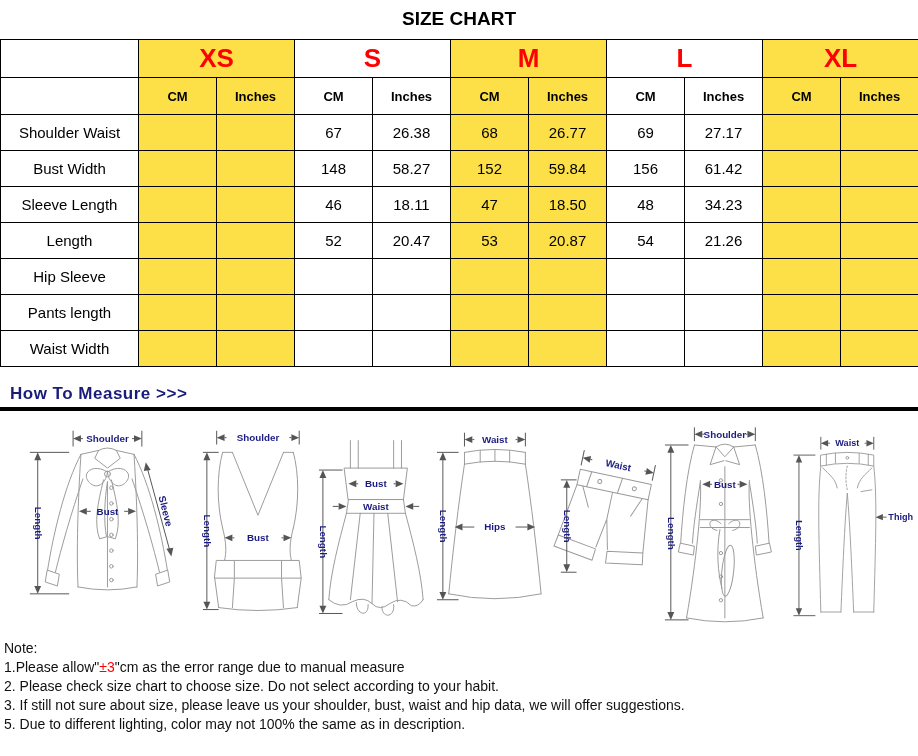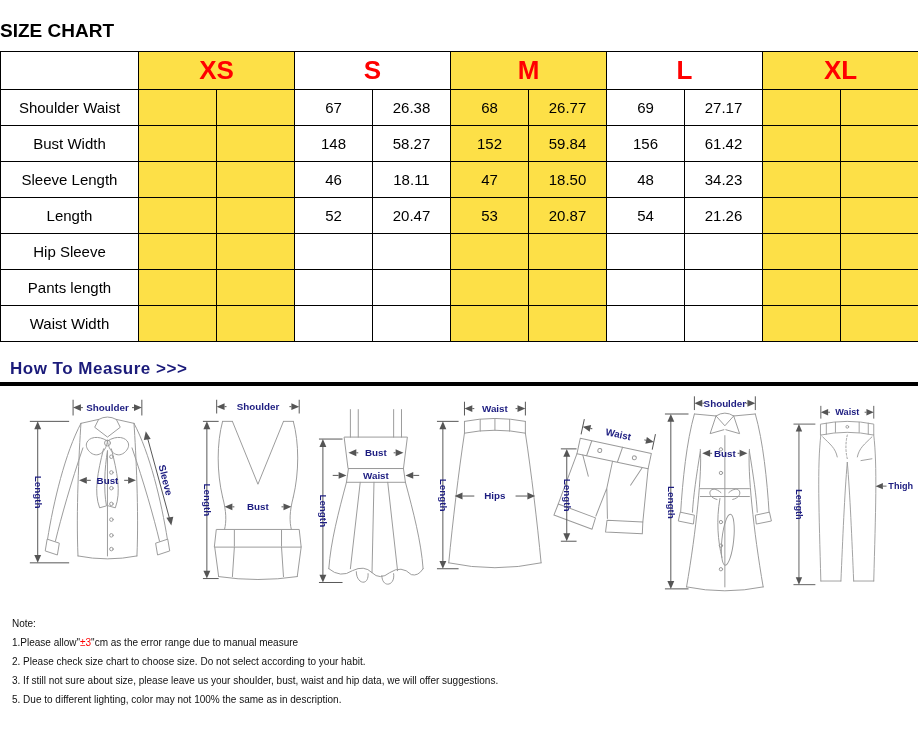--- a/index.html
+++ b/index.html
@@ -1,32 +1,32 @@
 <!DOCTYPE html>
 <html><head>
 <meta charset="utf-8">
 <style>
   html,body{margin:0;padding:0;}
   body{width:918px;height:756px;background:#fff;color:#000;font-family:"Liberation Sans",sans-serif;overflow:hidden;}
-  .title{text-align:left;font-weight:bold;font-size:19px;padding:20px 0 9px 0;}
+  .title{text-align:center;font-weight:bold;font-size:19px;padding:8px 0 9px 0;}
   table.size-chart{border-collapse:collapse;width:918px;table-layout:fixed;}
   table.size-chart th,table.size-chart td{border:1px solid #000;text-align:center;vertical-align:middle;padding:0;overflow:hidden;white-space:nowrap;}
   .size-h{color:#ff0000;font-size:26px;font-weight:bold;height:37px;}
   .unit-h{font-size:13px;font-weight:bold;height:36px;}
   table.size-chart td{height:35px;font-size:15px;}
   td.rowlabel{font-size:13px;}
   .shade{background:#fde047;}
   .measure-head{margin-top:17px;border-bottom:4px solid #000000;padding:0 0 3px 10px;color:#1b1b7a;font-weight:bold;font-size:17px;letter-spacing:0.5px;}
-  .figures{display:flex;justify-content:space-between;align-items:flex-start;padding:6px 2px 0 2px;height:218px;margin-left:20px;}
+  .figures{display:flex;justify-content:space-between;align-items:flex-end;padding:6px 2px 0 2px;height:218px;margin-left:20px;}
   .figures svg{display:block;}
   .figlabel{fill:#1c1c80;font-size:10px;font-weight:bold;font-family:"Liberation Sans",sans-serif;}
   .arrow{stroke:#555;stroke-width:1;fill:none;}
   .ah{fill:#555;stroke:none;}
   .garment{stroke:#9a9a9a;stroke-width:1;fill:none;stroke-linejoin:round;stroke-linecap:round;}
-  .notes{padding:4px 0 0 12px;font-size:10px;line-height:19px;color:#111;}
+  .notes{padding:4px 0 0 4px;font-size:14px;line-height:19px;color:#111;}
   .red{color:#ff0000;}
 </style>
 </head>
 <body>
 
 <div>
 
   <div class="title">SIZE CHART</div>
 
   <table class="size-chart">
@@ -44,20 +44,33 @@
         <col style="width:78px">
     </colgroup>
     <thead>
       <tr>
         <th></th>
         <th colspan="2" class="size-h shade">XS</th>
         <th colspan="2" class="size-h">S</th>
         <th colspan="2" class="size-h shade">M</th>
         <th colspan="2" class="size-h">L</th>
         <th colspan="2" class="size-h shade">XL</th>
+      </tr>
+      <tr>
+        <th></th>
+        <th class="unit-h shade">CM</th>
+        <th class="unit-h shade">Inches</th>
+        <th class="unit-h">CM</th>
+        <th class="unit-h">Inches</th>
+        <th class="unit-h shade">CM</th>
+        <th class="unit-h shade">Inches</th>
+        <th class="unit-h">CM</th>
+        <th class="unit-h">Inches</th>
+        <th class="unit-h shade">CM</th>
+        <th class="unit-h shade">Inches</th>
       </tr>
     </thead>
     <tbody>
         <tr>
           <td class="rowlabel">Shoulder Waist</td>
           <td class="shade"></td>
           <td class="shade"></td>
           <td>67</td>
           <td>26.38</td>
           <td class="shade">68</td>

